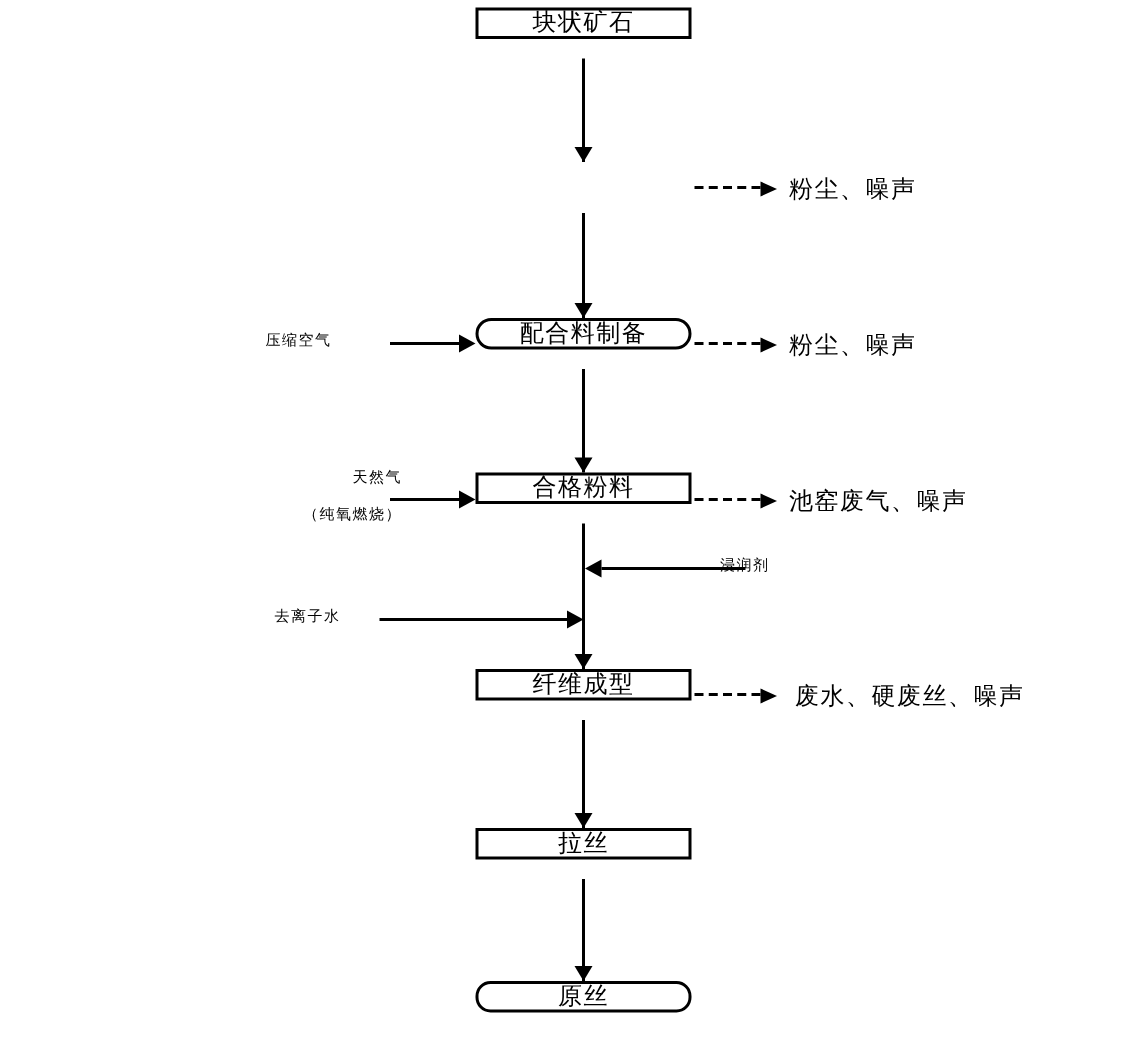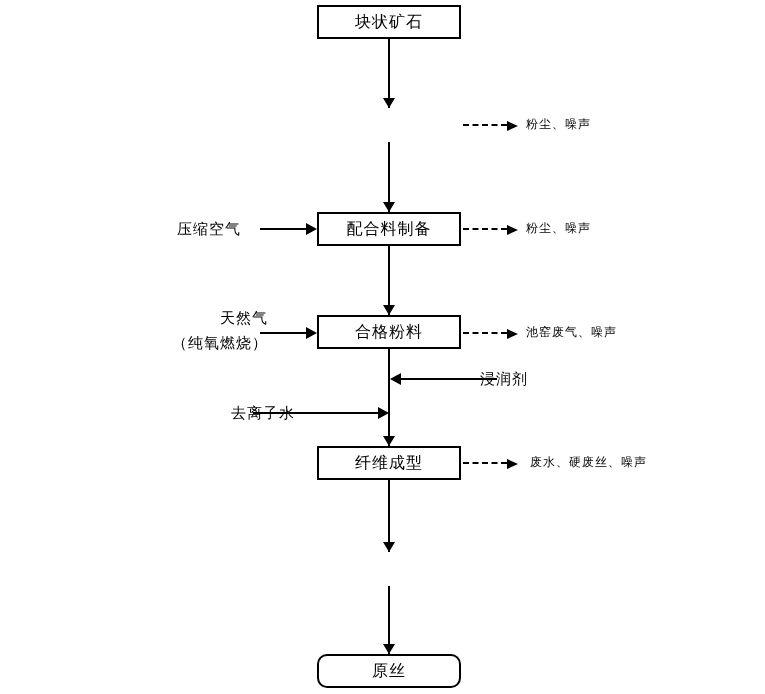--- a/index.html
+++ b/index.html
@@ -13,21 +13,21 @@
     position: relative;
     width: 765px;
     height: 694px;
     background: #ffffff;
     overflow: hidden;
   }
   .node {
     position: absolute;
     left: 317px;
     width: 144px;
-    height: 34px;
+    height: 21px;
     box-sizing: border-box;
     border: 2px solid #000000;
     background: #ffffff;
     display: flex;
     align-items: center;
     justify-content: center;
     font-size: 16px;
     letter-spacing: 1px;
     white-space: nowrap;
   }
@@ -85,43 +85,44 @@
     position: absolute;
     right: -11px;
     top: -5px;
     width: 0; height: 0;
     border-top: 5px solid transparent;
     border-bottom: 5px solid transparent;
     border-left: 11px solid #000000;
   }
   .lbl {
     position: absolute;
-    font-size: 15px;
+    font-size: 10px;
     white-space: nowrap;
     letter-spacing: 1px;
   }
   .lbl.out {
-    font-size: 12px;
+    font-size: 16px;
   }
   .lbl.multiline {
     text-align: center;
     line-height: 25px;
     width: 110px;
     white-space: normal;
   }
 </style>
 </head>
 <body>
 
 <div class="canvas">
 
   <div class="node" style="top:5px;">块状矿石</div>
-  <div class="node" style="top:212px;">配合料制备</div>
+  <div class="node" style="top:212px;border-radius:14px;">配合料制备</div>
   <div class="node" style="top:315px;">合格粉料</div>
   <div class="node" style="top:446px;">纤维成型</div>
+  <div class="node" style="top:552px;">拉丝</div>
   <div class="node" style="top:654px;border-radius:10px;">原丝</div>
 
   <div class="varrow" style="top:39px;height:69px;"></div>
   <div class="varrow" style="top:142px;height:70px;"></div>
   <div class="varrow" style="top:246px;height:69px;"></div>
   <div class="varrow" style="top:349px;height:97px;"></div>
   <div class="varrow" style="top:480px;height:72px;"></div>
   <div class="varrow" style="top:586px;height:68px;"></div>
 
   <div class="harrow right" style="left:260px;top:228px;width:46px;"></div>
@@ -129,21 +130,21 @@
   <div class="harrow right" style="left:253px;top:412px;width:125px;"></div>
 
   <div class="harrow left" style="left:401px;top:378px;width:96px;"></div>
 
   <div class="lbl" style="left:177px;top:220px;">压缩空气</div>
   <div class="lbl multiline" style="left:158px;top:306px;text-align:right;">
     <span>天然气</span><br>
     <span>（纯氧燃烧）</span>
   </div>
   <div class="lbl" style="left:480px;top:370px;">浸润剂</div>
-  <div class="lbl" style="left:183px;top:404px;margin-left:48px;">去离子水</div>
+  <div class="lbl" style="left:183px;top:404px;">去离子水</div>
 
   <div class="dasharrow" style="left:463px;top:124px;width:44px;"></div>
   <div class="dasharrow" style="left:463px;top:228px;width:44px;"></div>
   <div class="dasharrow" style="left:463px;top:332px;width:44px;"></div>
   <div class="dasharrow" style="left:463px;top:462px;width:44px;"></div>
 
   <div class="lbl out" style="left:526px;top:116px;">粉尘、噪声</div>
   <div class="lbl out" style="left:526px;top:220px;">粉尘、噪声</div>
   <div class="lbl out" style="left:530px;top:454px;">废水、硬废丝、噪声</div>
   <div class="lbl out" style="left:526px;top:324px;">池窑废气、噪声</div>

